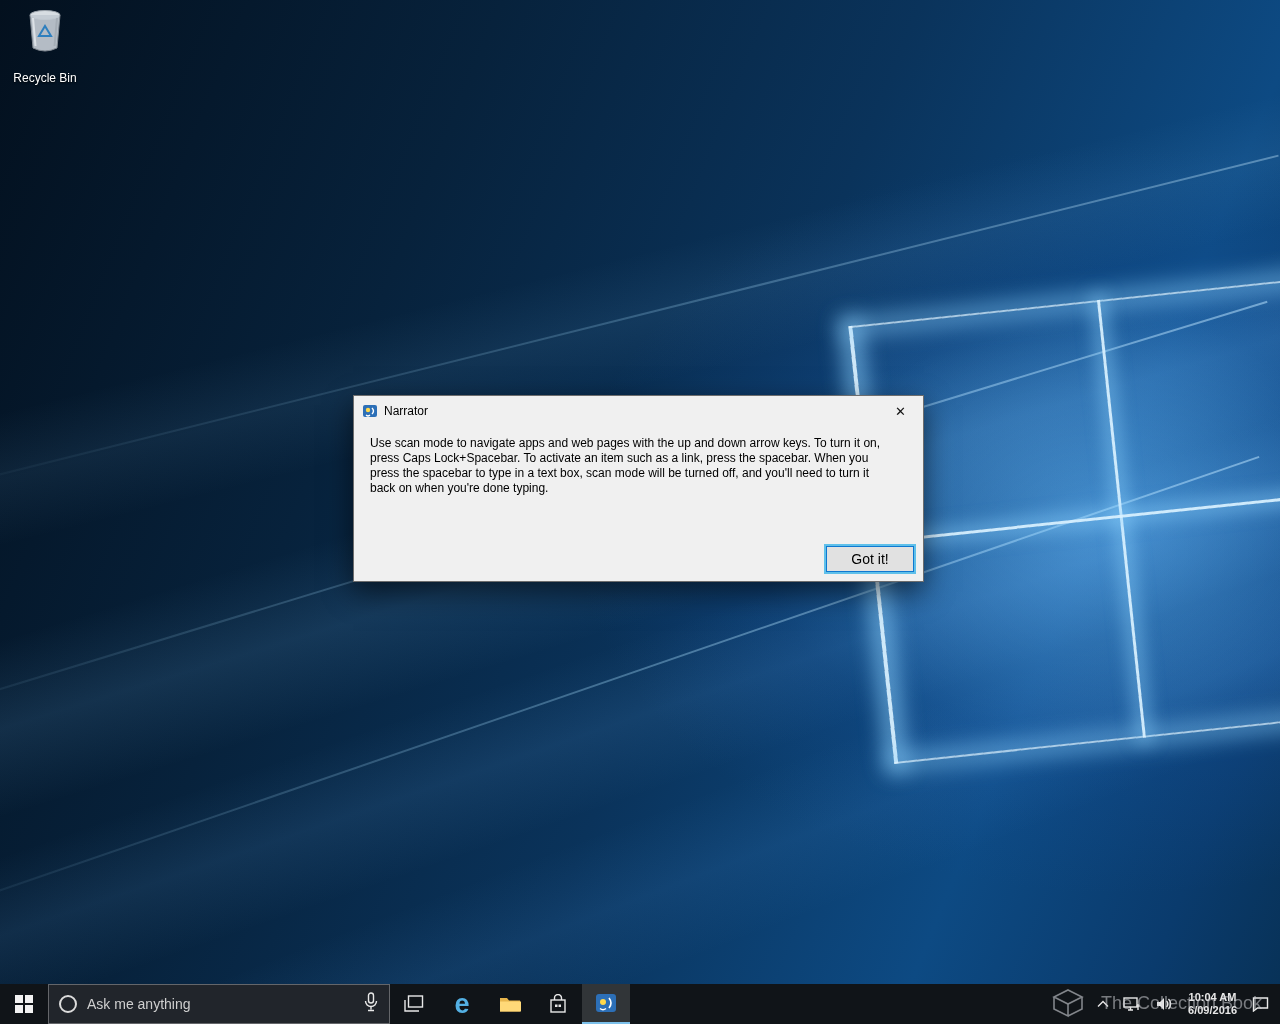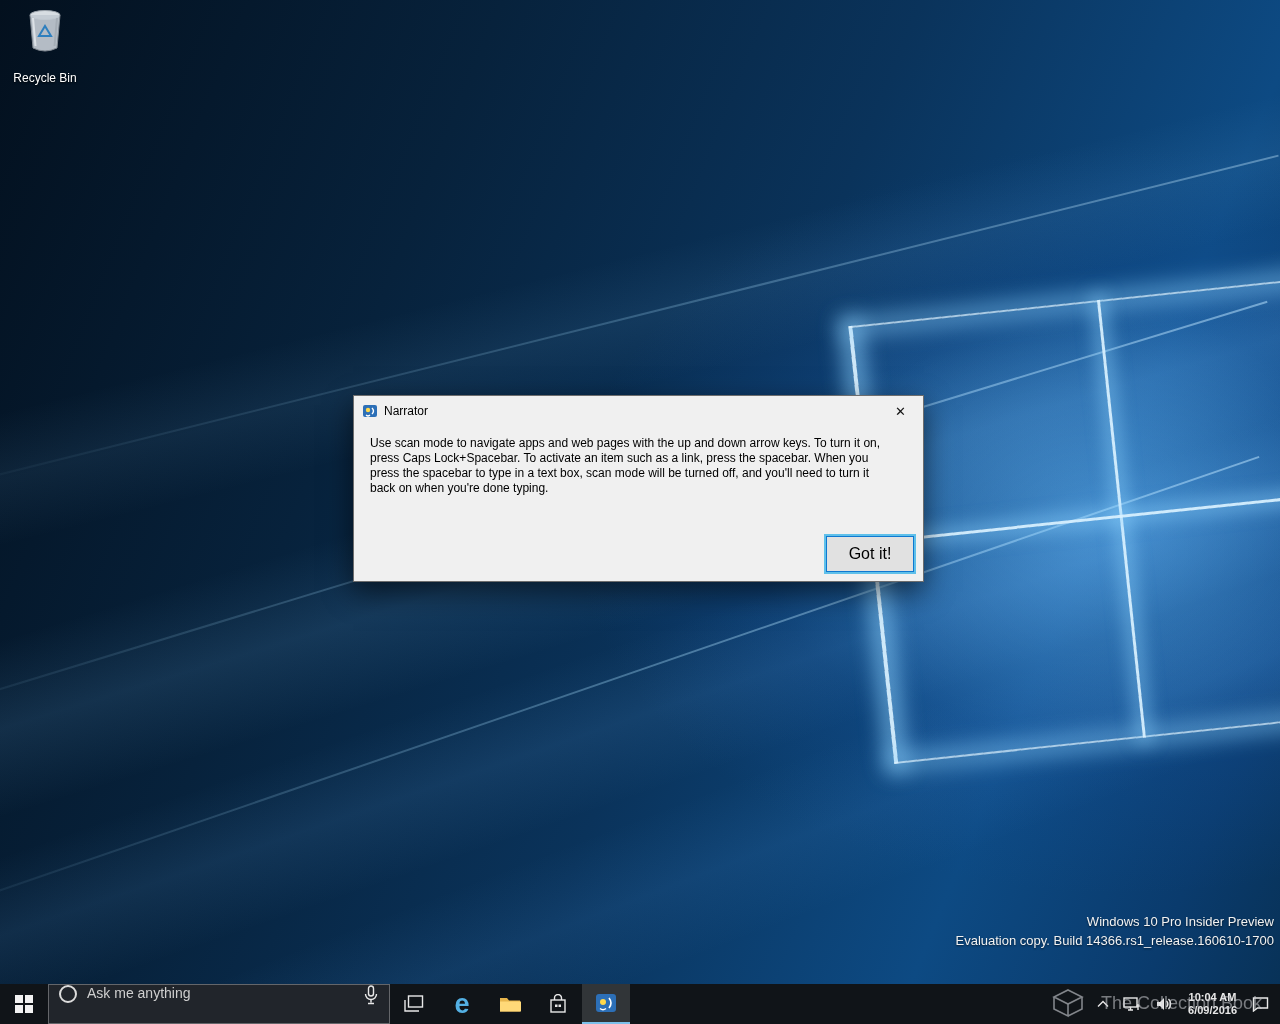--- a/index.html
+++ b/index.html
@@ -47,32 +47,32 @@
   .dialog { position:absolute; left:353px; top:395px; width:571px; height:187px;
             background:#f0f0f0; border:1px solid #6d6d6d;
             box-shadow:0 10px 26px rgba(0,0,0,0.55); }
   .titlebar { height:30px; display:flex; align-items:center; padding-left:8px; }
   .titlebar .app-icon { width:16px; height:16px; margin-right:6px; }
   .titlebar .title { font-size:12px; color:#000; flex:1; }
   .titlebar .close-btn { width:45px; height:29px; display:flex; align-items:center; justify-content:center;
                          font-size:13px; color:#111; cursor:pointer; }
   .dialog-body { padding:10px 18px 0 16px; font-size:12px; line-height:15px; color:#000; width:560px; }
   .dialog-footer { position:absolute; right:9px; bottom:9px; }
-  .btn-primary { min-width:88px; height:36px; font-size:16px; font-family:"Liberation Sans",sans-serif;
+  .btn-primary { min-width:88px; height:26px; font-size:14px; font-family:"Liberation Sans",sans-serif;
                  background:#e1e1e1; color:#000; border:1px solid #0f78d0;
                  box-shadow:0 0 0 2px #5fc0ea; cursor:pointer;margin-left:24px; }
 
   
   .taskbar { position:absolute; left:0; top:984px; width:1280px; height:40px;
              background:#101418; display:flex; align-items:stretch; color:#e8e8e8; }
   .tb-btn { width:48px; display:flex; align-items:center; justify-content:center; cursor:pointer; }
   .tb-btn.active { background:rgba(255,255,255,0.14); border-bottom:2px solid #7cc0ea; }
   .start-logo { display:grid; grid-template-columns:8px 8px; grid-template-rows:8px 8px; gap:2px; }
   .start-logo span { background:#f2f2f2; }
-  .search-box { width:342px; background:#21252b; border:1px solid #64666a; display:flex; align-items:flex-start; padding:0 10px; }
+  .search-box { width:342px; background:#21252b; border:1px solid #64666a; display:flex; align-items:center; padding:0 10px; }
   .cortana-ring { width:18px; height:18px; border:2px solid #dcdcdc; border-radius:50%; flex:none; }
   .search-input { flex:1; background:transparent; border:none; outline:none; color:#d6d6d6;
                   font-size:14px; font-family:"Liberation Sans",sans-serif; padding:0 10px; }
   .search-input::placeholder { color:#cfcfcf; opacity:1; }
   .tb-spacer { flex:1; }
   .tray { display:flex; align-items:center; padding-right:4px; }
   .tray-btn { height:40px; display:flex; align-items:center; justify-content:center; padding:0 7px; cursor:pointer; }
   .clock { text-align:center; font-size:11px; line-height:13px; padding:0 8px; cursor:default;font-weight:bold; }
   .edge-glyph { font-size:27px; font-weight:bold; color:#53b0e3; line-height:1; }
 
@@ -110,24 +110,20 @@
         <ellipse cx="22" cy="9" rx="15" ry="4.5" fill="#d7dde2" stroke="#9aa2aa" stroke-width="1"></ellipse>
         <path d="M7 9 L10 42 Q22 48 34 42 L37 9" fill="#c3cbd3" stroke="#8d949c" stroke-width="1" opacity="0.92"></path>
         <path d="M10 12 L12.5 40" stroke="#eef2f5" stroke-width="2" opacity="0.7"></path>
         <path d="M34 12 L31.5 40" stroke="#9fa8b0" stroke-width="2" opacity="0.7"></path>
         <path d="M22 20 l6 10 h-12 z" fill="none" stroke="#2e7fbe" stroke-width="2"></path>
       </svg>
     </span>
     <div class="label">Recycle Bin</div>
   </div>
 
-  <div class="watermark">
-    <div>Windows 10 Pro Insider Preview</div>
-    <div>Evaluation copy. Build 14366.rs1_release.160610-1700</div>
-  </div>
 
   <div class="dialog">
     <div class="titlebar">
       <span class="app-icon">
         <svg width="16" height="16" viewBox="0 0 16 16">
           <rect x="1" y="2" width="14" height="12" rx="2" fill="#2c6fb7"></rect>
           <circle cx="6" cy="7" r="2.2" fill="#ffd84a"></circle>
           <path d="M10 5 q3 3 0 6" stroke="#ffffff" stroke-width="1.4" fill="none"></path>
           <path d="M4 12 q2 2 4 0" stroke="#ffffff" stroke-width="1.2" fill="none"></path>
         </svg>

